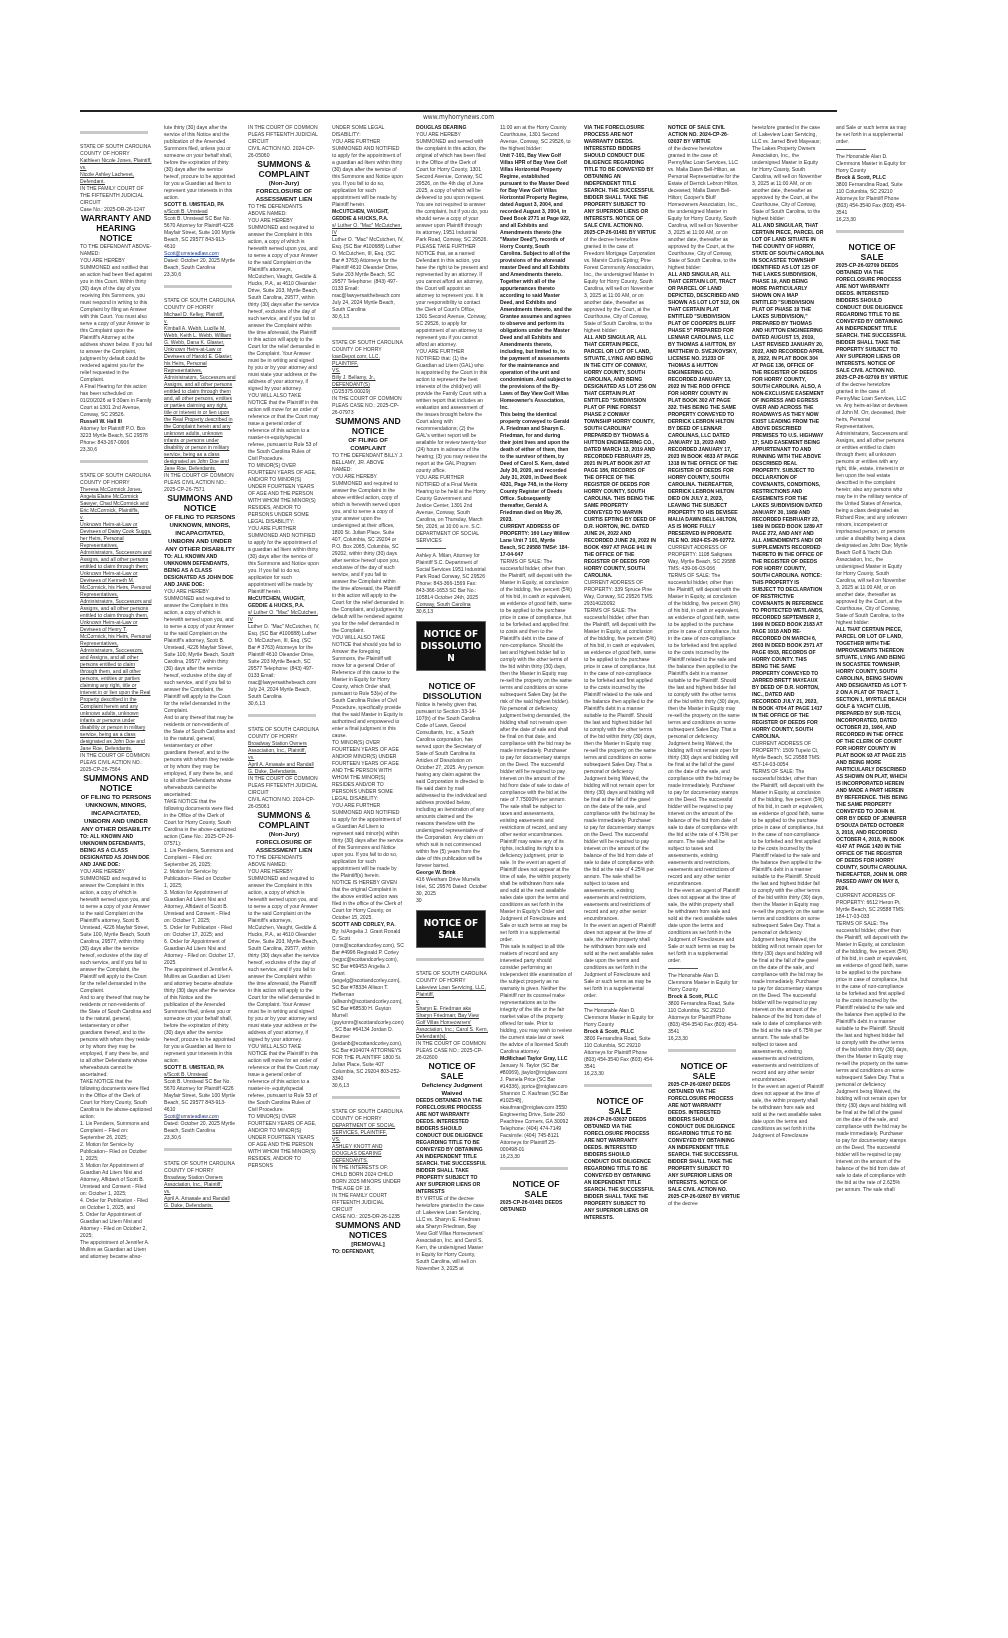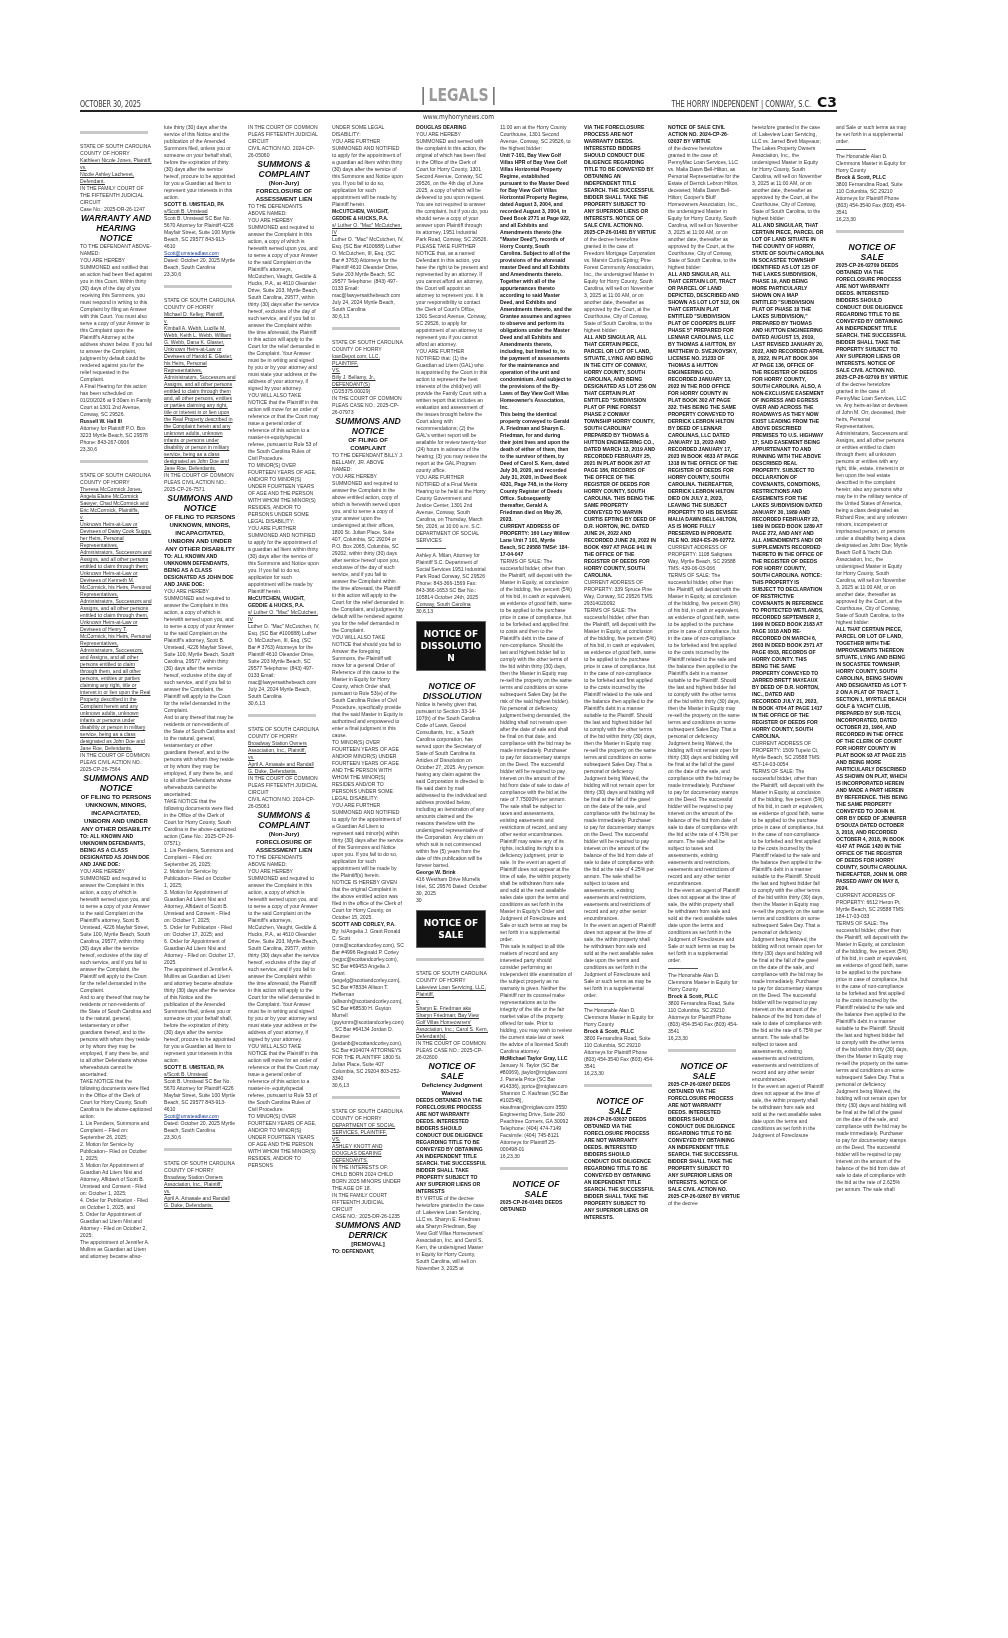--- a/index.html
+++ b/index.html
@@ -11,37 +11,31 @@
   .hdr-title .bar{color:#444;font-weight:normal;margin:0 4px;}
   .hdr-right{position:absolute;right:26px;top:16px;font-family:"DejaVu Sans",sans-serif;font-size:8px;color:#333;transform:scaleX(0.82);transform-origin:right;white-space:nowrap;}
   .hdr-sec{position:absolute;right:0;top:10px;font-family:"DejaVu Sans",sans-serif;font-weight:bold;font-size:14px;color:#111;}
   .hdr-rule{position:absolute;left:0;top:110px;width:757px;height:1.5px;background:#222;}
   .hdr-url{position:absolute;left:0;width:757px;top:113px;text-align:center;font-family:"DejaVu Sans",sans-serif;font-size:7px;color:#333;transform:scaleX(0.85);}
   .cols{position:absolute;left:0;top:124px;width:757px;height:1410px;}
   .col{position:absolute;top:0;width:72px;font-size:5.1px;line-height:7px;color:#333;word-wrap:break-word;}
   .col p{margin:0;}
   .b{font-weight:bold;color:#111;}
   .u{text-decoration:underline;}
-  .h1{font-weight:bold;font-size:8.6px;line-height:10px;text-align:center;color:#111;font-style:italic;}
+  .h1{font-weight:bold;font-size:8.6px;line-height:10px;text-align:center;color:#111;}
   .h2{font-weight:bold;font-size:6px;line-height:8px;text-align:center;color:#111;}
   .sep{height:3px;background:#c8c8c8;margin:7px 4px 9px 0;}
   .sep.thin{height:1px;width:30px;background:#555;margin:4px 0 3px 0;}
   .boxhead{background:#111;color:#fff;font-weight:bold;text-align:center;font-size:9px;line-height:12px;padding:6px 2px;margin:6px 2px 10px 0;border:1px solid #666;font-family:"DejaVu Sans",sans-serif;}
   a{color:#1a3d8f;}
 </style>
 </head>
 <body>
 
 <div class="page">
-  <div class="hdr">
-    <div class="hdr-date">OCTOBER 30, 2025</div>
-    <div class="hdr-title"><span class="bar">|</span><span>LEGALS</span><span class="bar">|</span></div>
-    <div class="hdr-right">THE HORRY INDEPENDENT | CONWAY, S.C.</div>
-    <div class="hdr-sec">C3</div>
-  </div>
   <div class="hdr-rule"></div>
   <div class="hdr-url">www.myhorrynews.com</div>
   <div class="cols" id="cols">
       <div class="col" style="left: 0px;">
         <div class="sep"></div>
         <p>STATE OF SOUTH CAROLINA</p>
         <p>COUNTY OF HORRY</p>
         <p class="u">Kathleen Nicole Jones, Plaintiff,</p>
         <p class="u">vs.</p>
         <p class="u">Nicole Ashley Lachevet, Defendant.</p>
@@ -172,21 +166,21 @@
         <div class="sep"></div>
         <p>STATE OF SOUTH CAROLINA</p>
         <p>COUNTY OF HORRY</p>
         <p class="u">DEPARTMENT OF SOCIAL SERVICES, PLAINTIFF,</p>
         <p class="u">VS.</p>
         <p class="u">ASHLEY KNOTT AND DOUGLAS DEARING DEFENDANTS.</p>
         <p>IN THE INTERESTS OF:</p>
         <p>CHILD BORN 2024 CHILD BORN 2025 MINORS UNDER THE AGE OF 18.</p>
         <p>IN THE FAMILY COURT FIFTEENTH JUDICIAL CIRCUIT</p>
         <p>CASE NO.: 2025-DR-26-1235</p>
-        <p class="h1">SUMMONS AND DERRICK</p>
+        <p class="h1">SUMMONS AND NOTICES</p>
         <p class="h2">[REMOVAL]</p>
         <p class="b">TO: DEFENDANT,</p>
       </div>
       <div class="col" style="left: 336px;">
         <p class="b">DOUGLAS DEARING</p>
         <p>YOU ARE HEREBY SUMMONED and served with the complaint in this action, the original of which has been filed in the Office of the Clerk of Court for Horry County, 1301 Second Avenue, Conway, SC 29526, on the 4th day of June 2025, a copy of which will be delivered to you upon request. You are not required to answer the complaint, but if you do, you should serve a copy of your answer upon Plaintiff through its attorney, 1951 Industrial Park Road, Conway, SC 29526.</p>
         <p>PLEASE TAKE FURTHER NOTICE that, as a named Defendant in this action, you have the right to be present and represented by an attorney. If you cannot afford an attorney, the Court will appoint an attorney to represent you. It is your responsibility to contact the Clerk of Court's Office, 1301 Second Avenue, Conway, SC 29526, to apply for appointment of an attorney to represent you if you cannot afford an attorney.</p>
         <p>YOU ARE FURTHER NOTIFIED that: (1) the Guardian ad Litem (GAL) who is appointed by the Court in this action to represent the best interests of the child(ren) will provide the Family Court with a written report that includes an evaluation and assessment of the issues brought before the Court along with recommendations; (2) the GAL's written report will be available for review twenty-four (24) hours in advance of the hearing; (3) you may review the report at the GAL Program county office.</p>
         <p>YOU ARE FURTHER NOTIFIED of a Final Merits Hearing to be held at the Horry County Government and Justice Center, 1301 2nd Avenue, Conway, South Carolina, on Thursday, March 5th, 2026, at 10:00 a.m. S.C. DEPARTMENT OF SOCIAL SERVICES</p>
         <div class="sep thin"></div>

